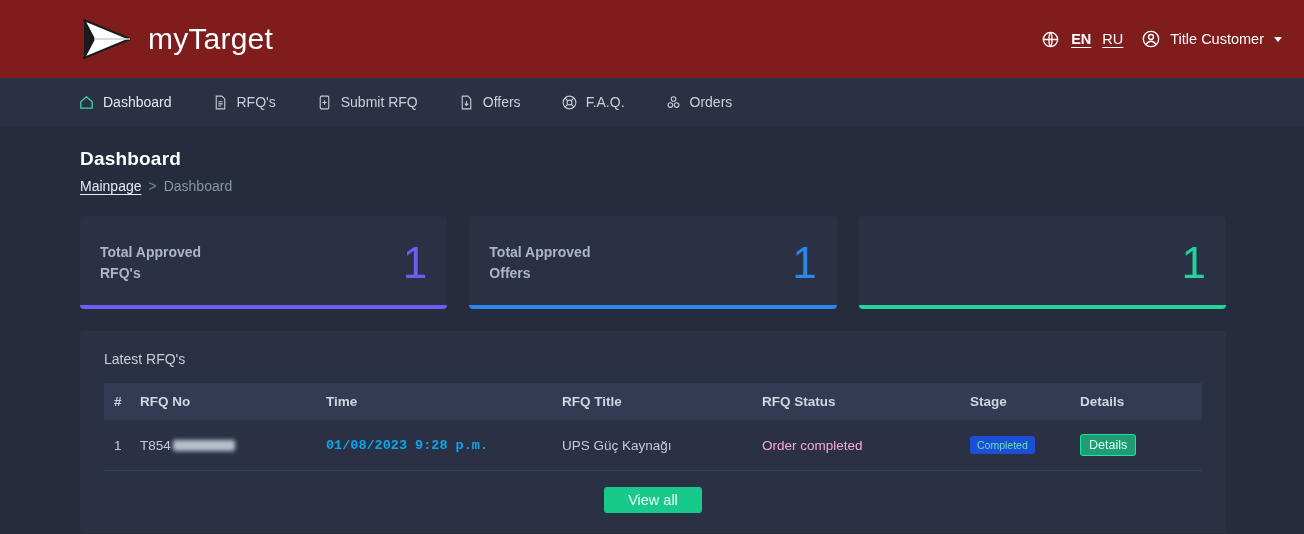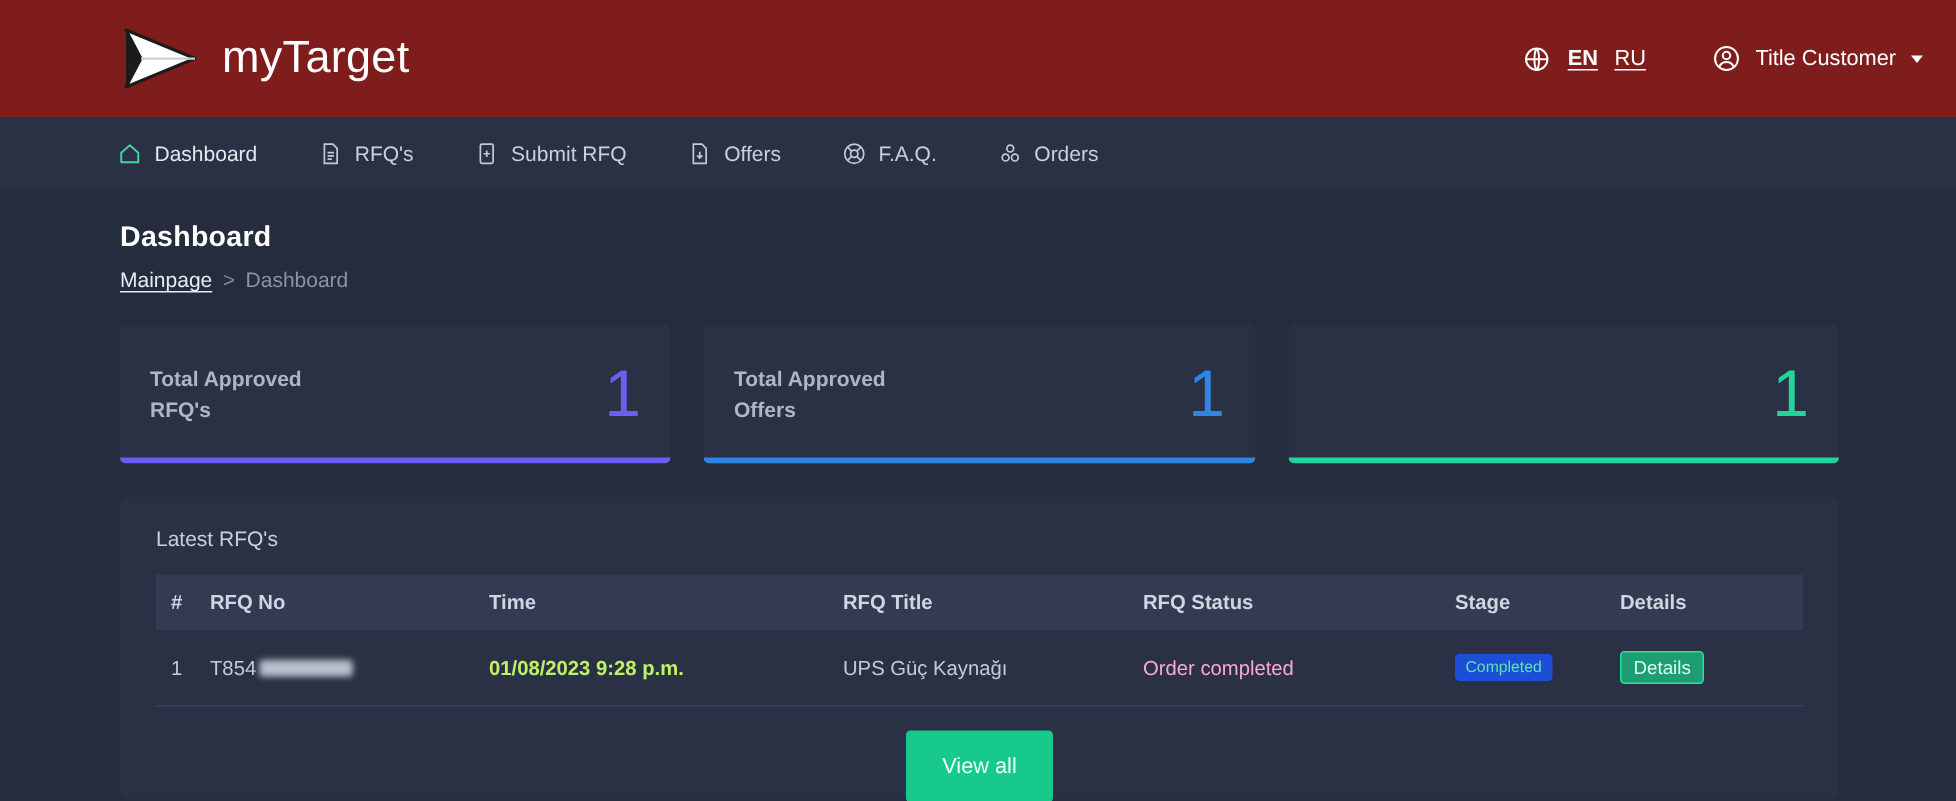--- a/index.html
+++ b/index.html
@@ -22,21 +22,21 @@
   .brand-mark { width: 58px; height: 46px; display: block; }
   .brand-name {
     color: #ffffff;
     font-size: 30px;
     font-weight: 400;
     letter-spacing: .2px;
   }
   .header-right {
     margin-left: auto;
     display: flex;
-    gap: 44px;
+    gap: 18px;
     color: #ffffff;
   }
   .lang-group { display: flex; align-items: center; gap: 11px; }
   .globe-icon { display: block; }
   .lang {
     color: #ffffff; font-size: 14.5px;
     text-decoration: underline; text-underline-offset: 3px;
     cursor: pointer;
   }
   .lang.active { font-weight: bold; }
@@ -140,21 +140,21 @@
     border-bottom: 1px solid #39415a;
     vertical-align: middle;
   }
   .col-num   { width: 36px; padding-left: 10px !important; }
   .col-no    { width: 186px; }
   .col-time  { width: 236px; }
   .col-title { width: 200px; }
   .col-status{ width: 208px; }
   .col-stage { width: 110px; }
   .col-det   { width: auto; }
-  .cell-time { font-weight: bold; color: #bef264; }
+  .cell-time { font-weight: bold; color: #0ea5e9; font-family: Liberation Mono, monospace; }
   .cell-status { color: #f9a8d4; }
   .redacted {
     display: inline-block;
     width: 62px; height: 11px;
     background: #c6cdd8;
     border-radius: 2px;
     vertical-align: middle;
     margin-left: 2px;
     filter: blur(2.2px);
     opacity: .92;
@@ -171,21 +171,21 @@
     border: 1px solid #21e3a0;
     font-size: 12.5px;
     padding: 3px 8px; border-radius: 3px;
     cursor: pointer;
   }
   .view-all-wrap { text-align: center; margin-top: 16px; }
   .view-all {
     background: #18c98c; color: #eafff7;
     border: none; border-radius: 3px;
     font-family: inherit; font-size: 14.5px;
-    padding: 16px 24px; cursor: pointer;
+    padding: 5px 24px; cursor: pointer;
   }
 </style>
 </head>
 <body>
 
 <div class="header">
   <div class="brand">
     <svg class="brand-mark" viewBox="0 0 58 46">
       <path d="M6 4 L52 23 L6 42 L16 23 Z" fill="#ffffff" stroke="#1b1b1b" stroke-width="2" stroke-linejoin="round"></path>
       <path d="M6 4 L16 23 L6 42 Z" fill="#1b1b1b"></path>

